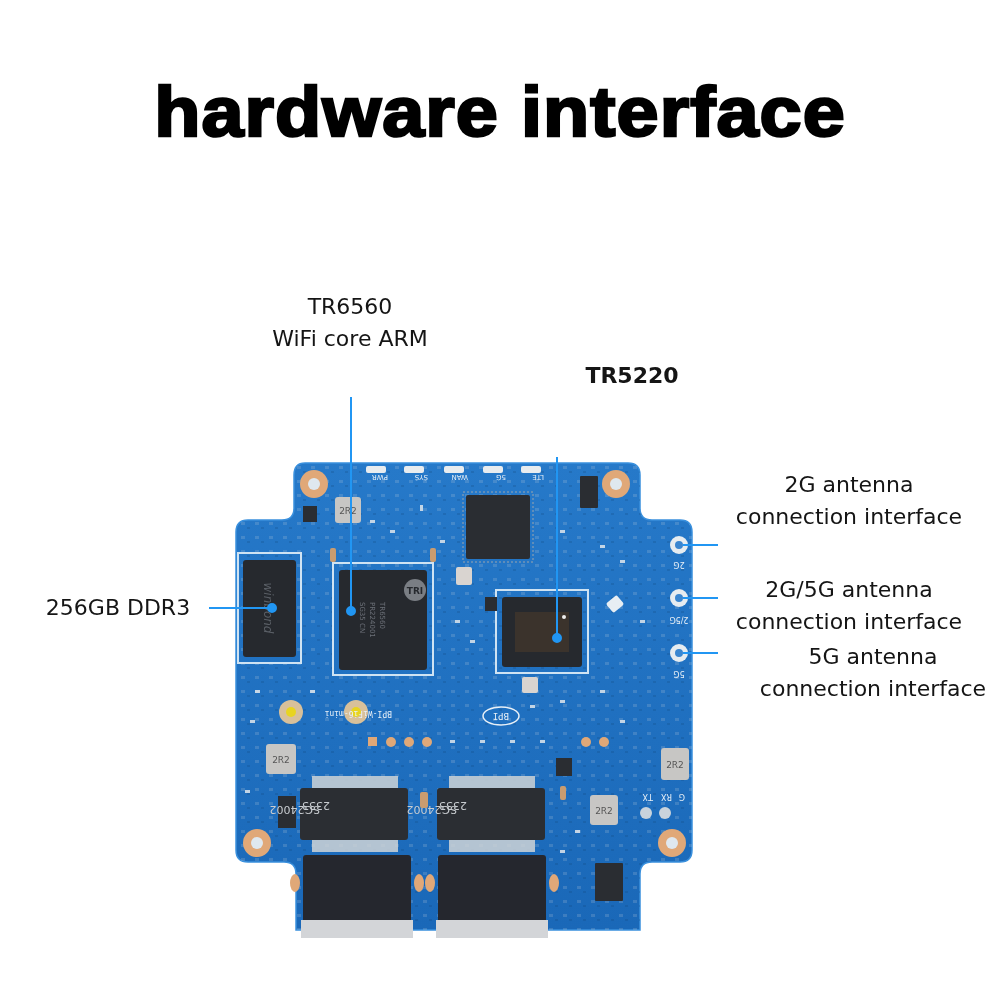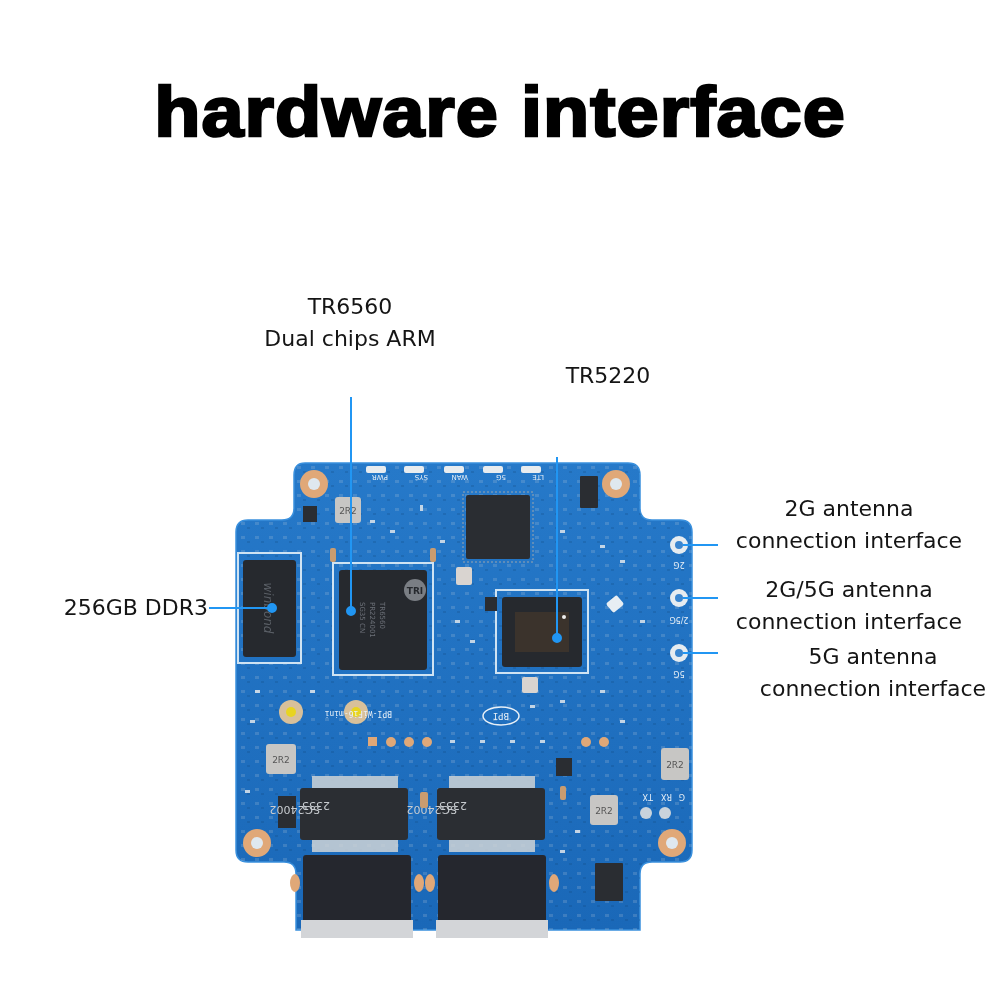--- a/index.html
+++ b/index.html
@@ -238,32 +238,32 @@
     <line x1="209" y1="608" x2="270" y2="608"></line>
     <circle cx="272" cy="608" r="4"></circle>
     <line x1="683" y1="545" x2="718" y2="545"></line>
     <line x1="683" y1="598" x2="718" y2="598"></line>
     <line x1="683" y1="653" x2="718" y2="653"></line>
   </g>
 </svg>
 
 <div class="label" style="left:240px; top:291px; width:220px;">
   <span>TR6560</span>
-  <span>Dual chips ARM</span>
-</div>
-
-<div class="label" style="left:458px; top:360px; width:300px;">
+  <span>WiFi core ARM</span>
+</div>
+
+<div class="label" style="left:482px; top:360px; width:300px;font-weight:bold;">
   <span>TR5220</span>
 </div>
 
-<div class="label" style="left:28px; top:592px; width:180px;text-align:right;">
+<div class="label" style="left:28px; top:592px; width:180px;">
   <span>256GB DDR3</span>
 </div>
 
-<div class="label" style="left:720px; top:493px; width:258px;">
+<div class="label" style="left:720px; top:469px; width:258px;">
   <span>2G antenna</span>
   <span>connection interface</span>
 </div>
 
 <div class="label" style="left:720px; top:574px; width:258px;text-align:center;">
   <span>2G/5G antenna</span>
   <span>connection interface</span>
 </div>
 
 <div class="label" style="left:744px; top:641px; width:258px;">

